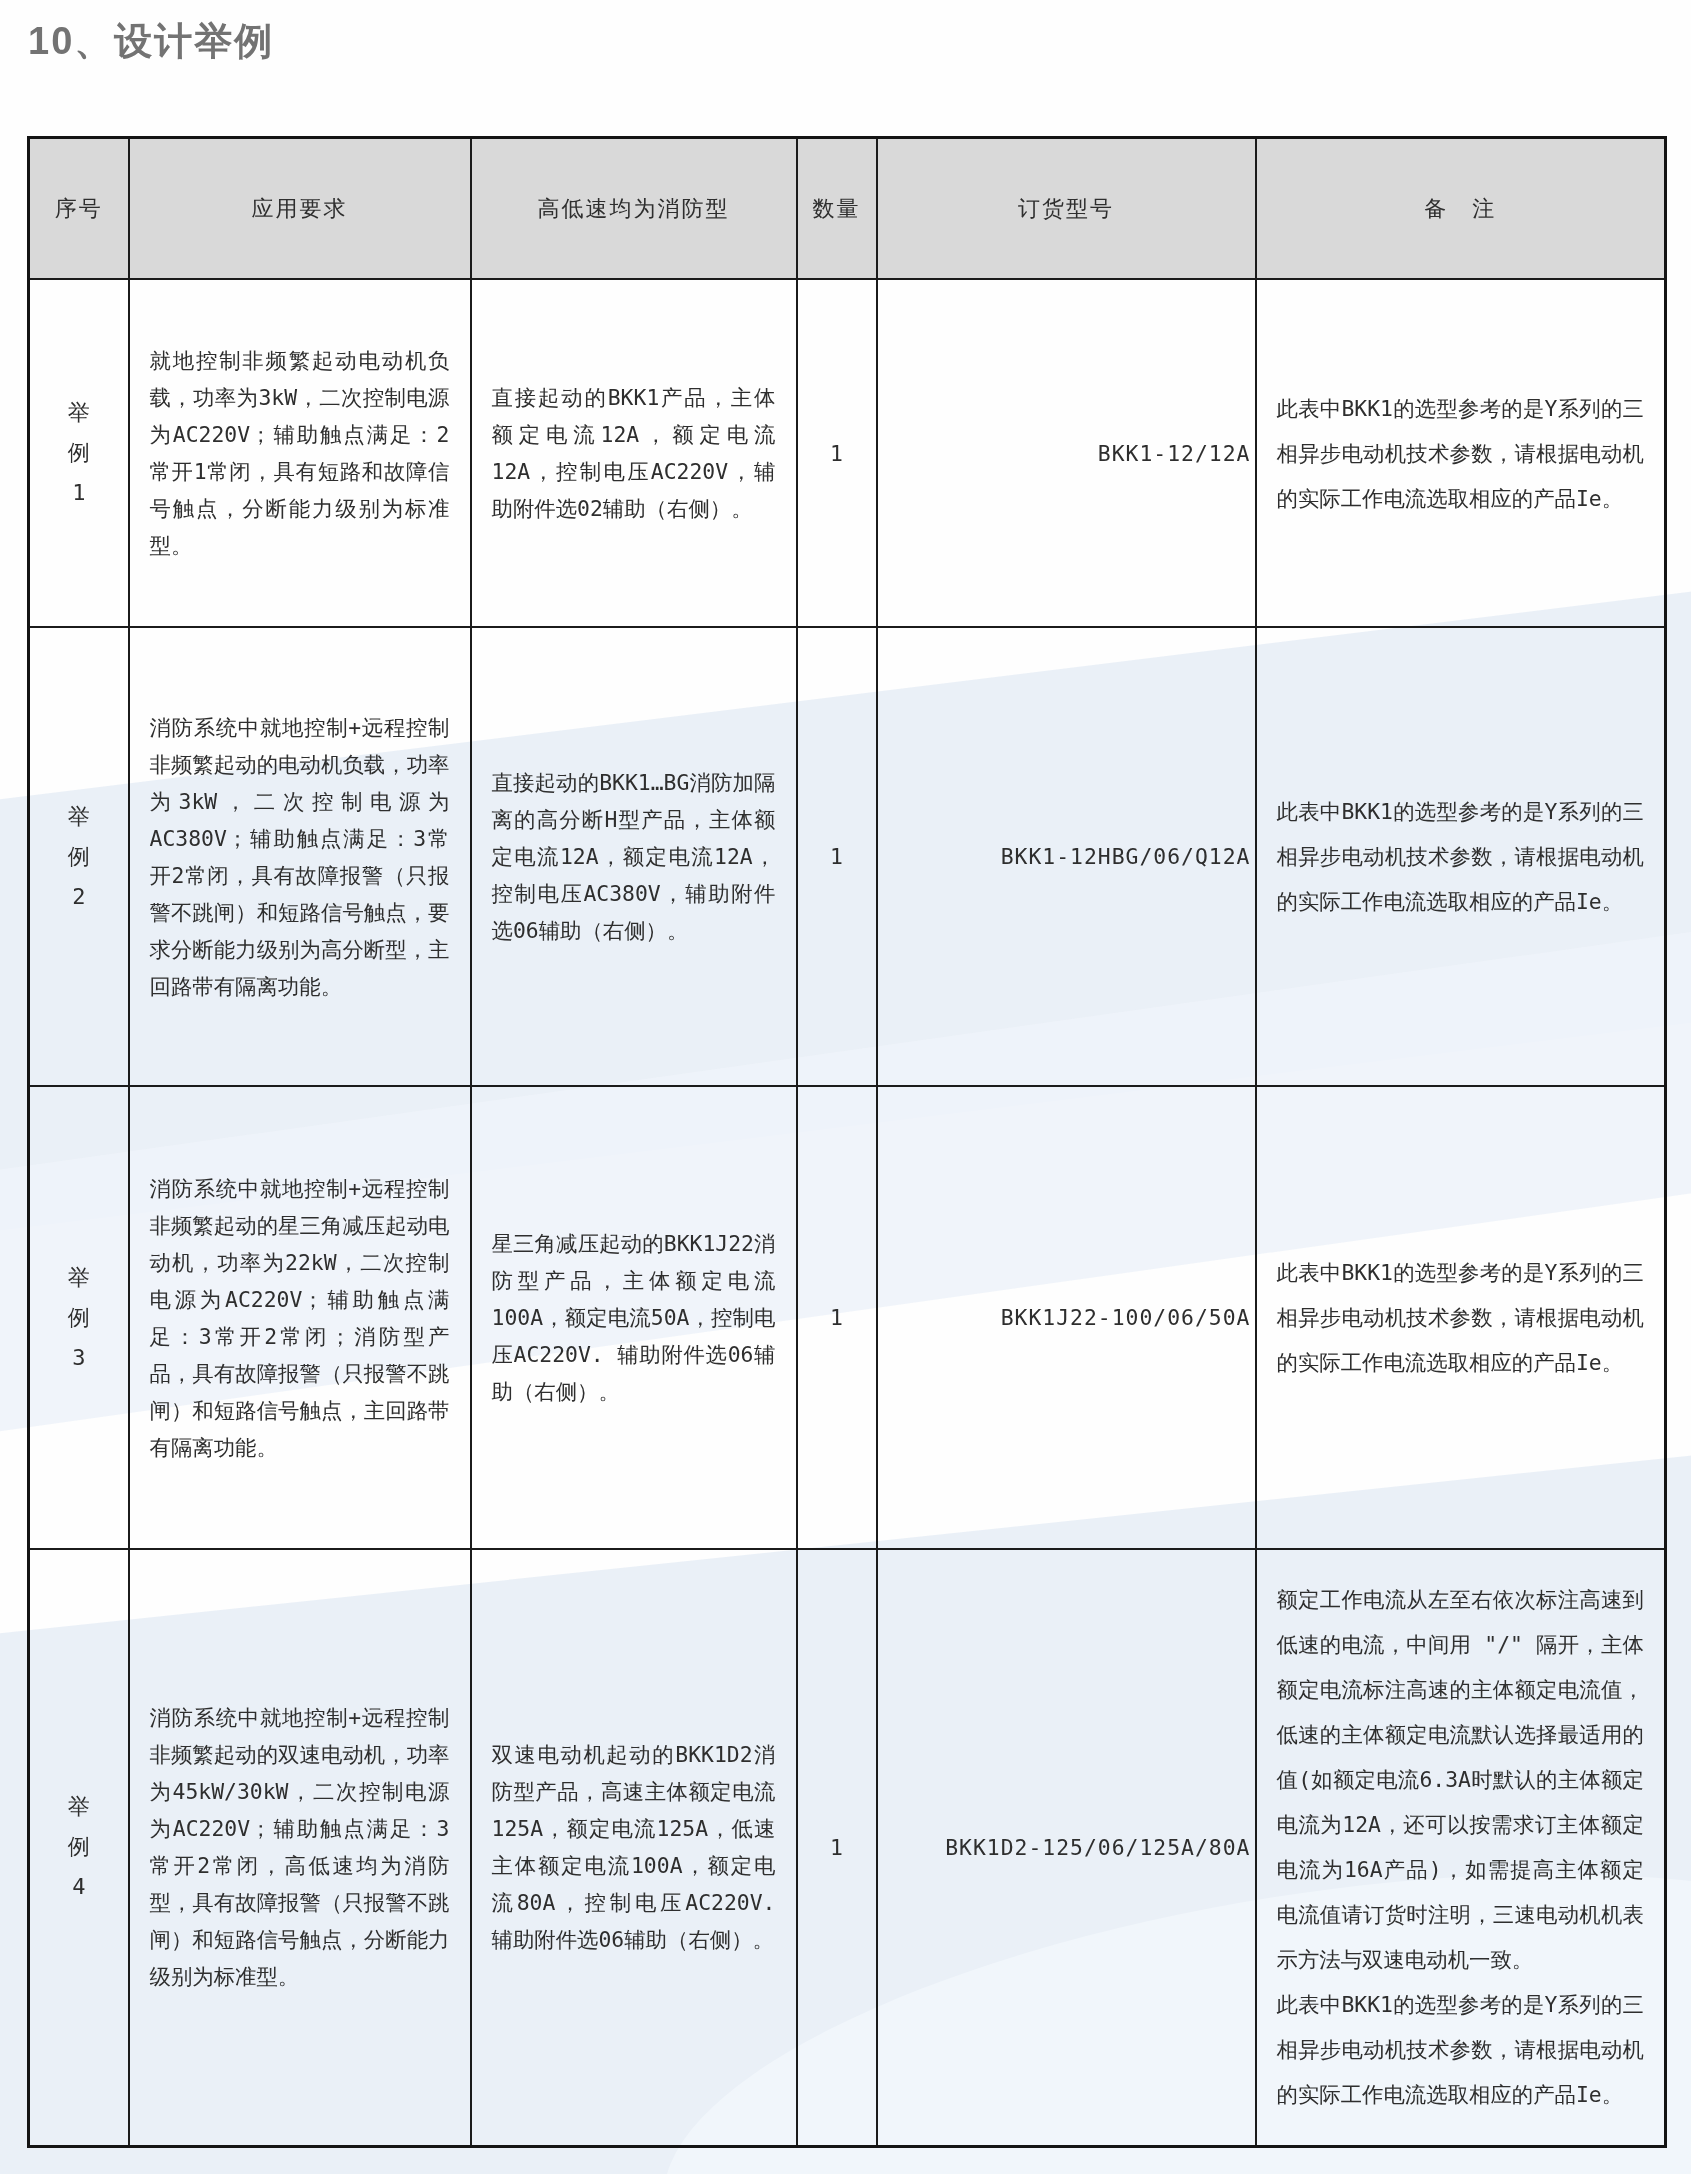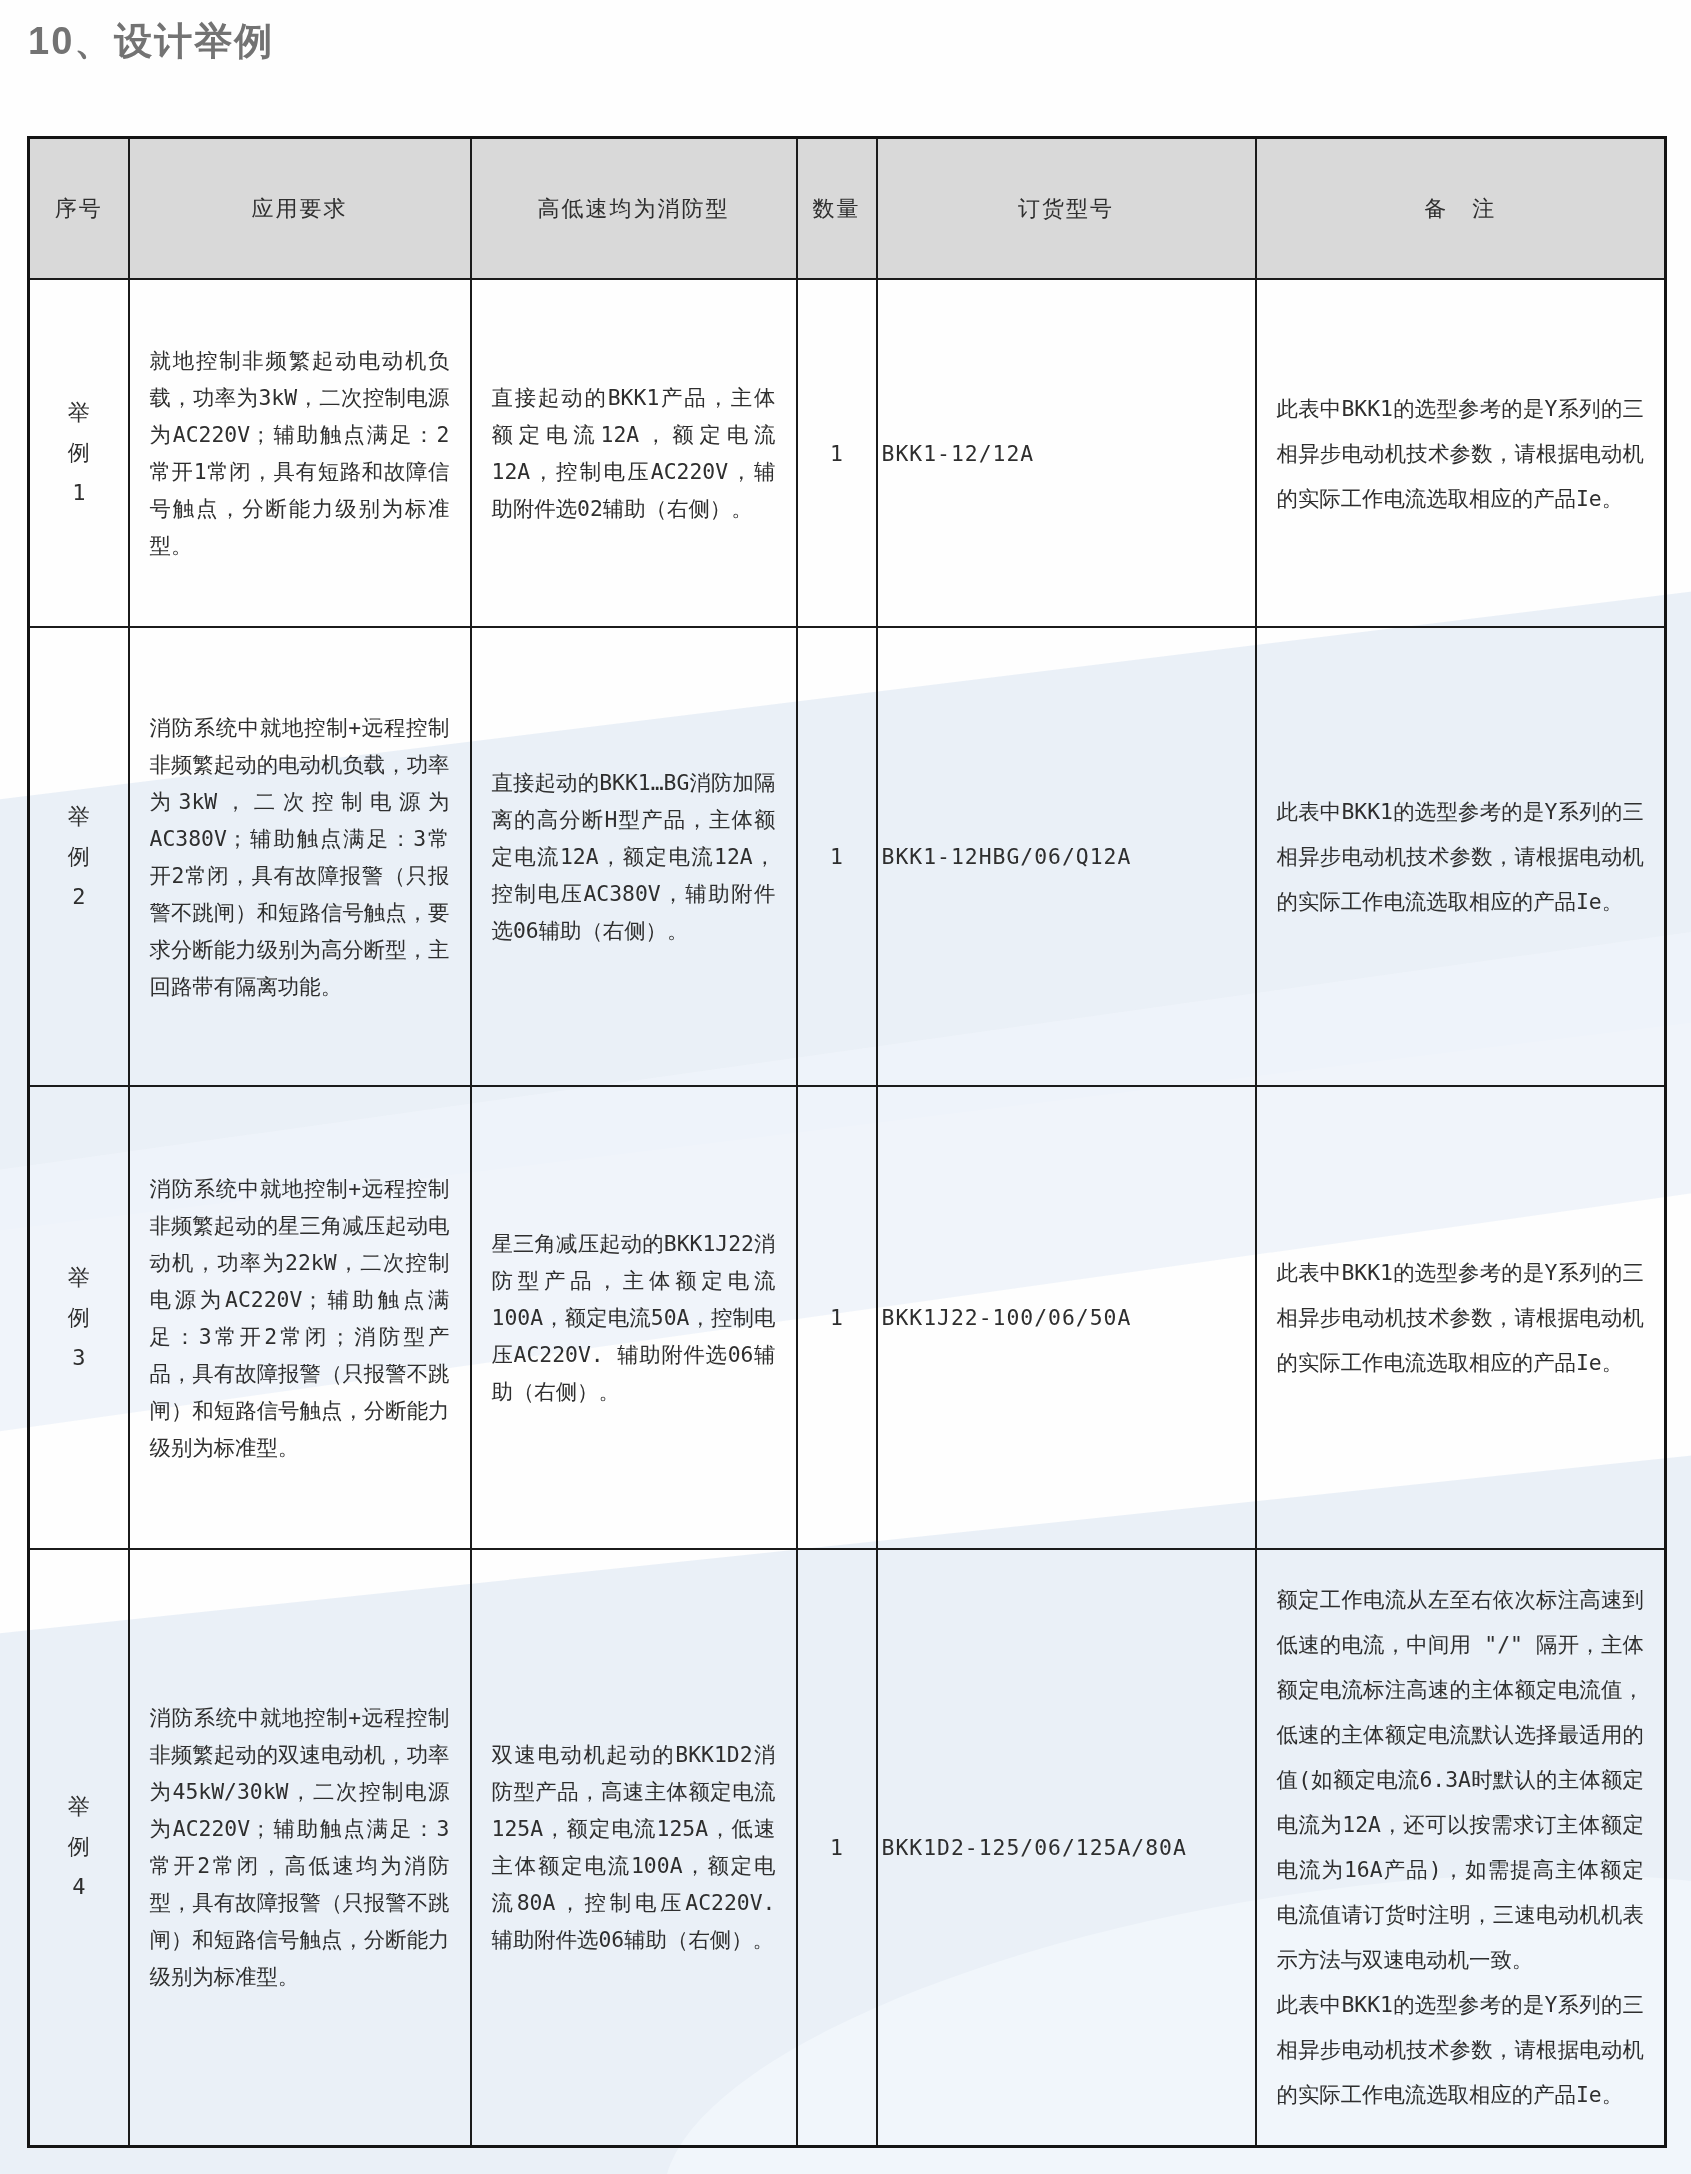--- a/index.html
+++ b/index.html
@@ -36,21 +36,21 @@
     text-align:center;letter-spacing:2px;
   }
   td{font-size:21.4px;line-height:37px;padding:14px 20px;background:transparent;}
   tr.r1{height:348px;}
   tr.r2{height:459px;}
   tr.r3{height:463px;}
   tr.r4{height:597px;}
   td.col-no{text-align:center;white-space:pre-line;line-height:40px;font-size:22px;}
   td.col-req,td.col-prod{text-align:justify;margin-top:20px;}
   td.col-qty{text-align:center;padding:4px;}
-  td.col-model{text-align:left;padding:4px;letter-spacing:1px;}
+  td.col-model{text-align:right;padding:4px;letter-spacing:1px;}
   td.col-remark{text-align:justify;white-space:pre-line;line-height:45px;margin-top:20px;}
 </style>
 </head>
 <body>
 
 <div class="swoosh sw-band1"></div>
 <div class="swoosh sw-band3"></div>
 <div class="swoosh sw-band2"></div>
 <div class="swoosh sw-corner"></div>
 
@@ -93,21 +93,21 @@
       <td class="col-req">消防系统中就地控制+远程控制非频繁起动的电动机负载，功率为3kW，二次控制电源为AC380V；辅助触点满足：3常开2常闭，具有故障报警（只报警不跳闸）和短路信号触点，要求分断能力级别为高分断型，主回路带有隔离功能。</td>
       <td class="col-prod">直接起动的BKK1…BG消防加隔离的高分断H型产品，主体额定电流12A，额定电流12A，控制电压AC380V，辅助附件选06辅助（右侧）。</td>
       <td class="col-qty">1</td>
       <td class="col-model">BKK1-12HBG/06/Q12A</td>
       <td class="col-remark">此表中BKK1的选型参考的是Y系列的三相异步电动机技术参数，请根据电动机的实际工作电流选取相应的产品Ie。</td>
     </tr>
     <tr class="r3">
       <td class="col-no">举
 例
 3</td>
-      <td class="col-req">消防系统中就地控制+远程控制非频繁起动的星三角减压起动电动机，功率为22kW，二次控制电源为AC220V；辅助触点满足：3常开2常闭；消防型产品，具有故障报警（只报警不跳闸）和短路信号触点，分断能力级别为标准型。</td>
+      <td class="col-req">消防系统中就地控制+远程控制非频繁起动的星三角减压起动电动机，功率为22kW，二次控制电源为AC220V；辅助触点满足：3常开2常闭；消防型产品，具有故障报警（只报警不跳闸）和短路信号触点，主回路带有隔离功能。</td>
       <td class="col-prod">星三角减压起动的BKK1J22消防型产品，主体额定电流100A，额定电流50A，控制电压AC220V. 辅助附件选06辅助（右侧）。</td>
       <td class="col-qty">1</td>
       <td class="col-model">BKK1J22-100/06/50A</td>
       <td class="col-remark">此表中BKK1的选型参考的是Y系列的三相异步电动机技术参数，请根据电动机的实际工作电流选取相应的产品Ie。</td>
     </tr>
     <tr class="r4">
       <td class="col-no">举
 例
 4</td>
       <td class="col-req">消防系统中就地控制+远程控制非频繁起动的双速电动机，功率为45kW/30kW，二次控制电源为AC220V；辅助触点满足：3常开2常闭，高低速均为消防型，具有故障报警（只报警不跳闸）和短路信号触点，分断能力级别为标准型。</td>

